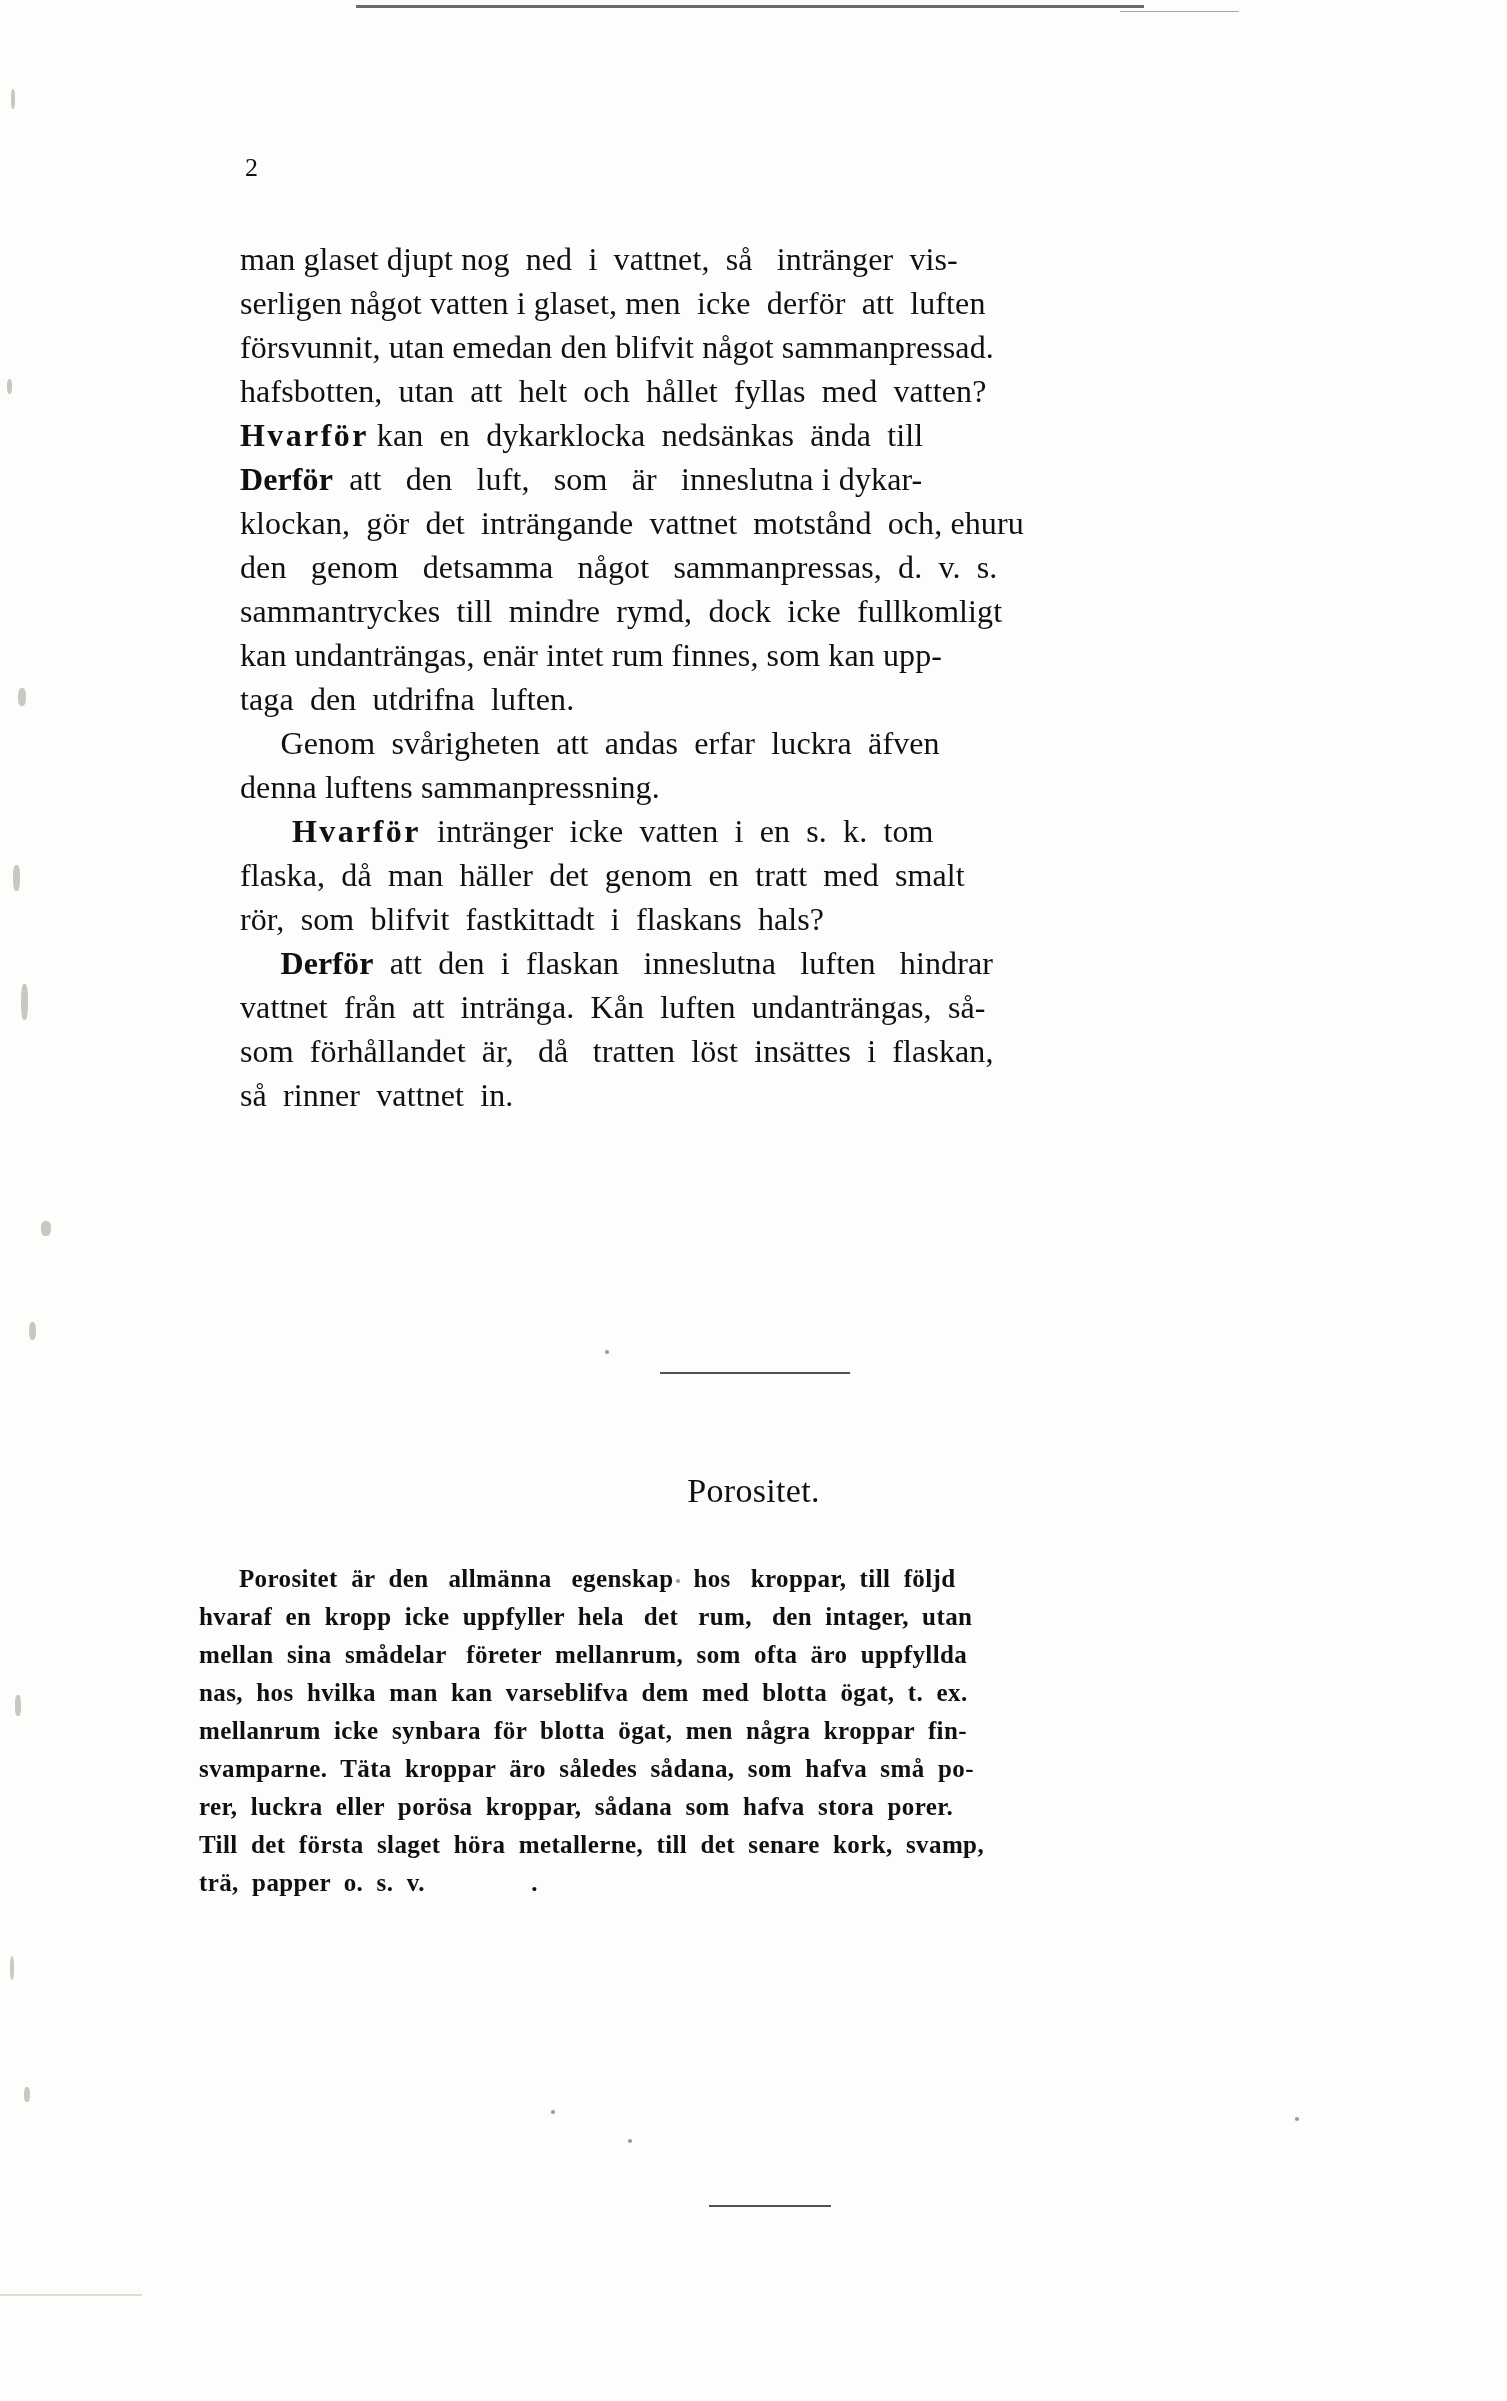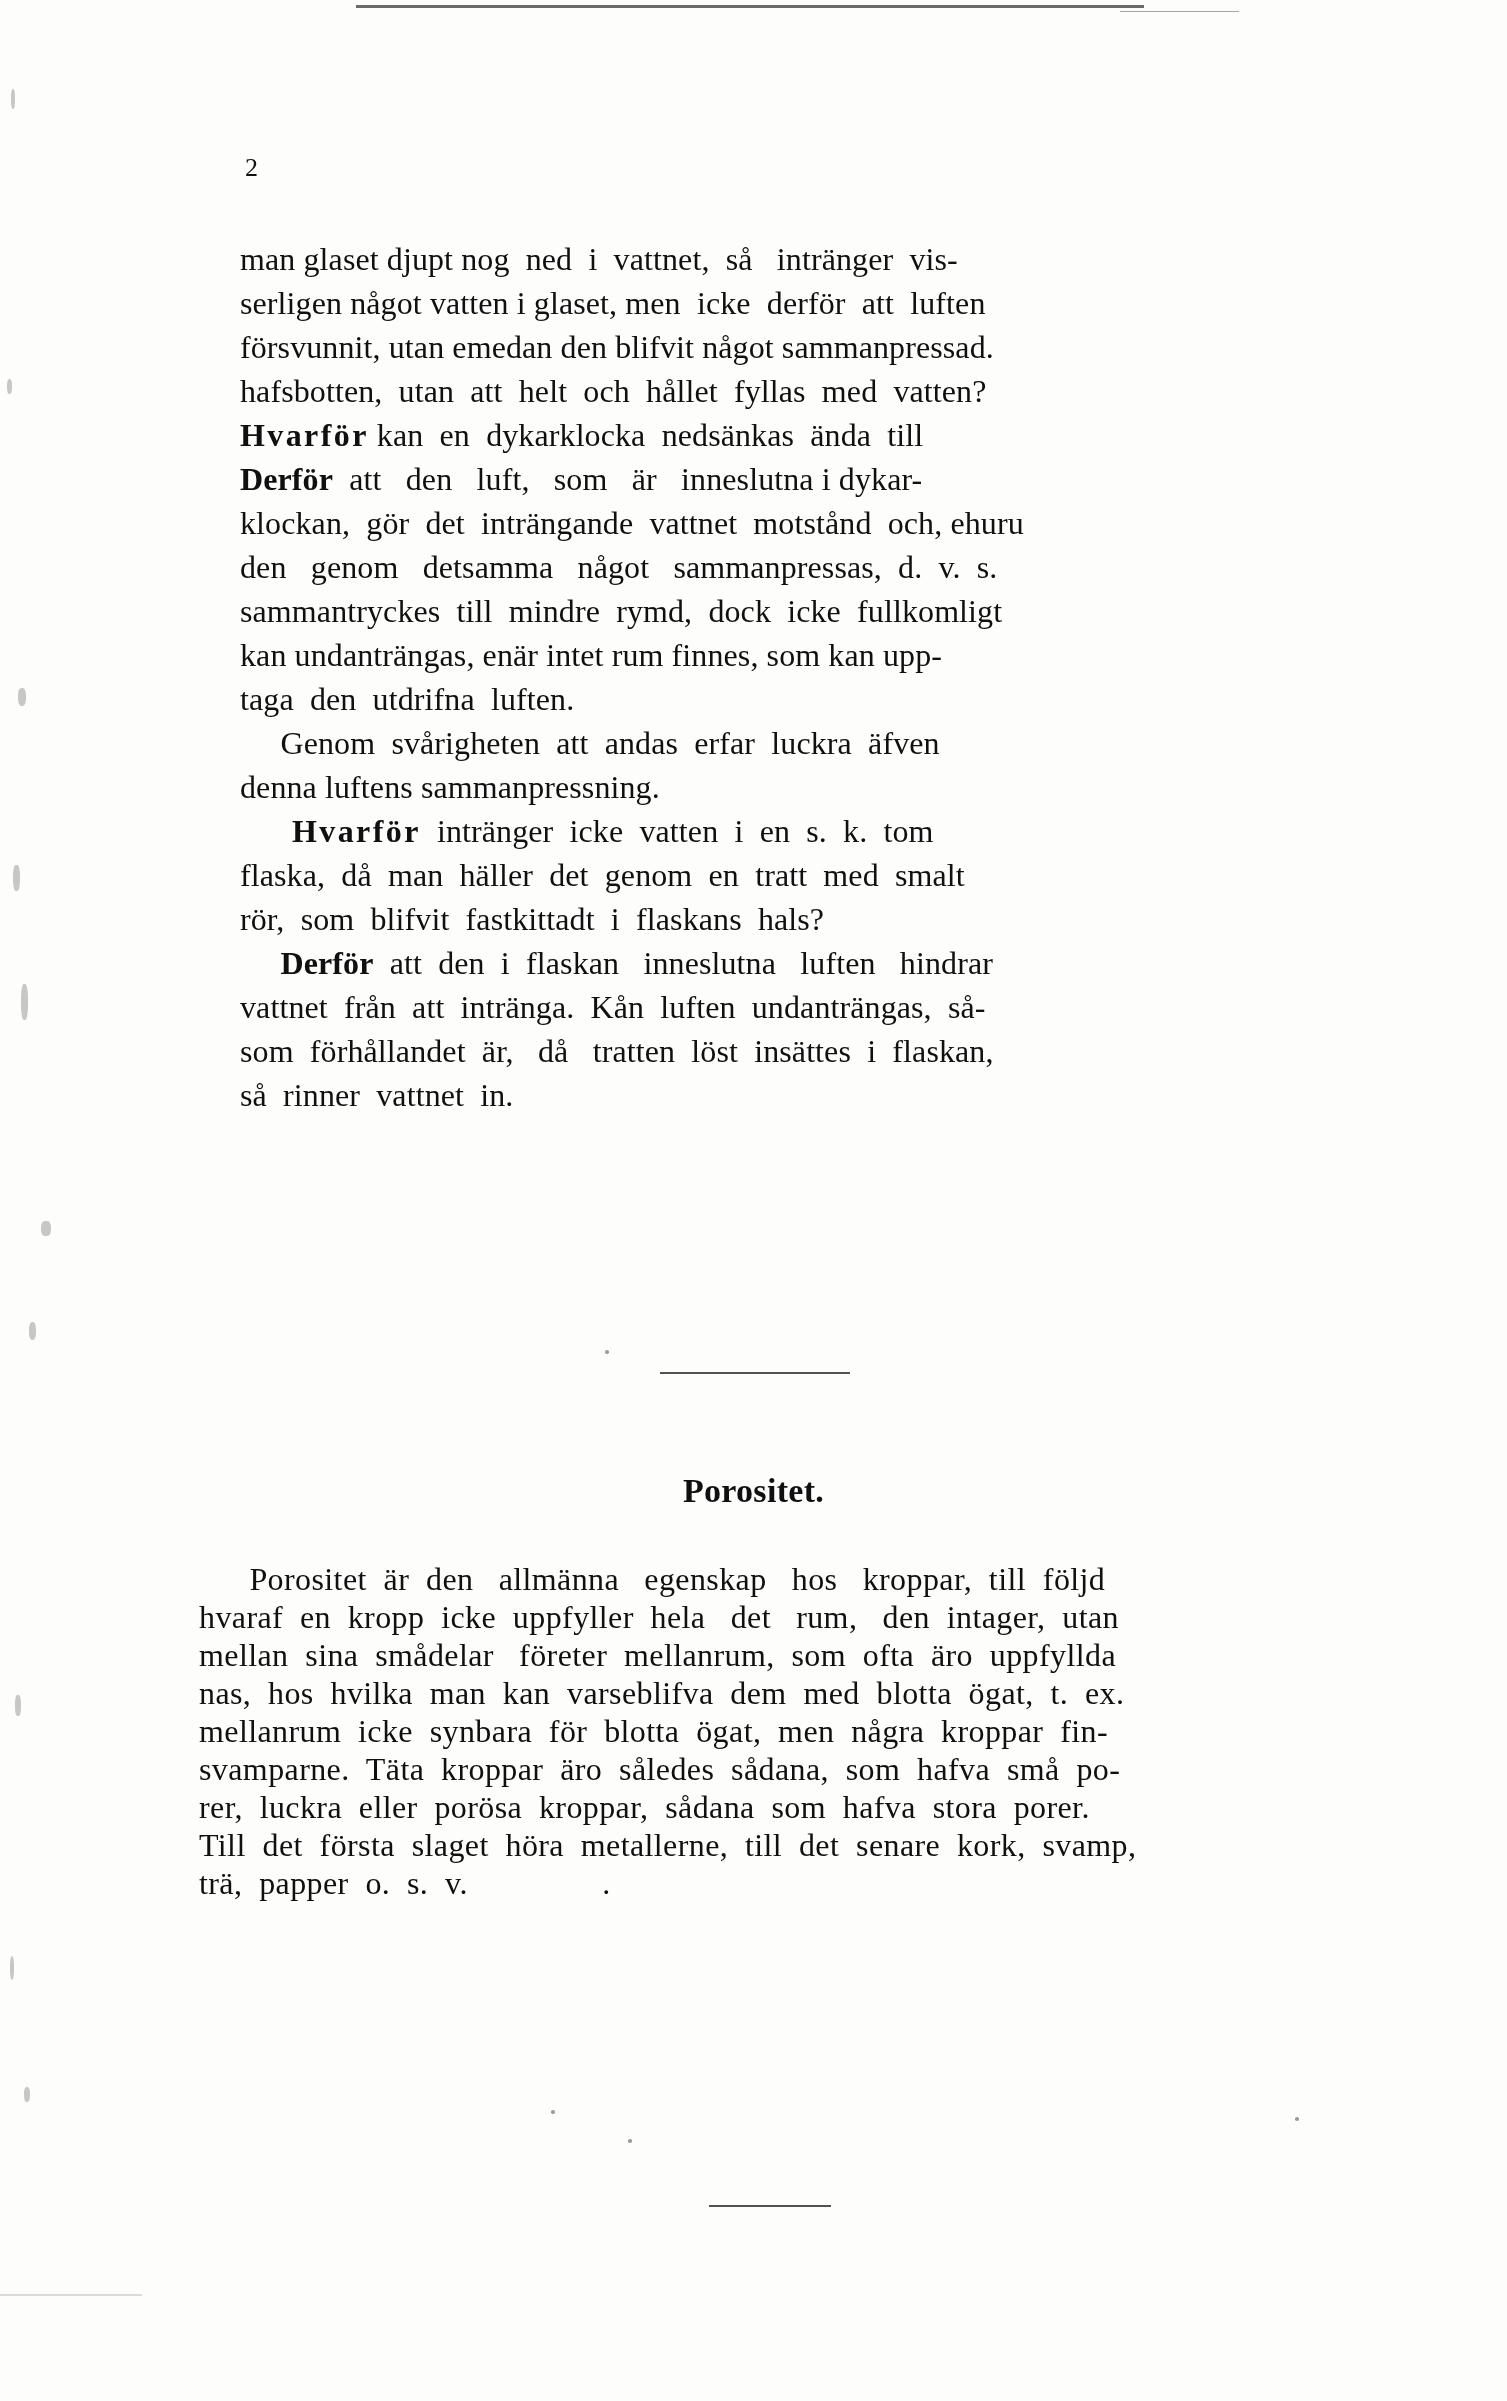--- a/index.html
+++ b/index.html
@@ -105,38 +105,38 @@
   }
 
   
   .heading {
     position: absolute;
     left: 0;
     top: 1472px;
     width: 1507px;
     text-align: center;
     font-size: 34px;
-    font-weight: bold;
+    font-weight: normal;
     letter-spacing: 0.3px;
   }
 
   
   .col-small {
     position: absolute;
     left: 199px;
     top: 1560px;
     width: 1144px;
   }
 
   .small-line {
     display: block;
     white-space: pre;
-    font-size: 32px;
+    font-size: 25px;
     line-height: 38px;
-    font-weight: normal;
+    font-weight: bold;
     letter-spacing: 0.4px;
   }
 
   .stray-dot {
     position: absolute;
     width: 3.6px;
     height: 3.6px;
     background: #5a5a57;
     border-radius: 50%;
     opacity: .6;

